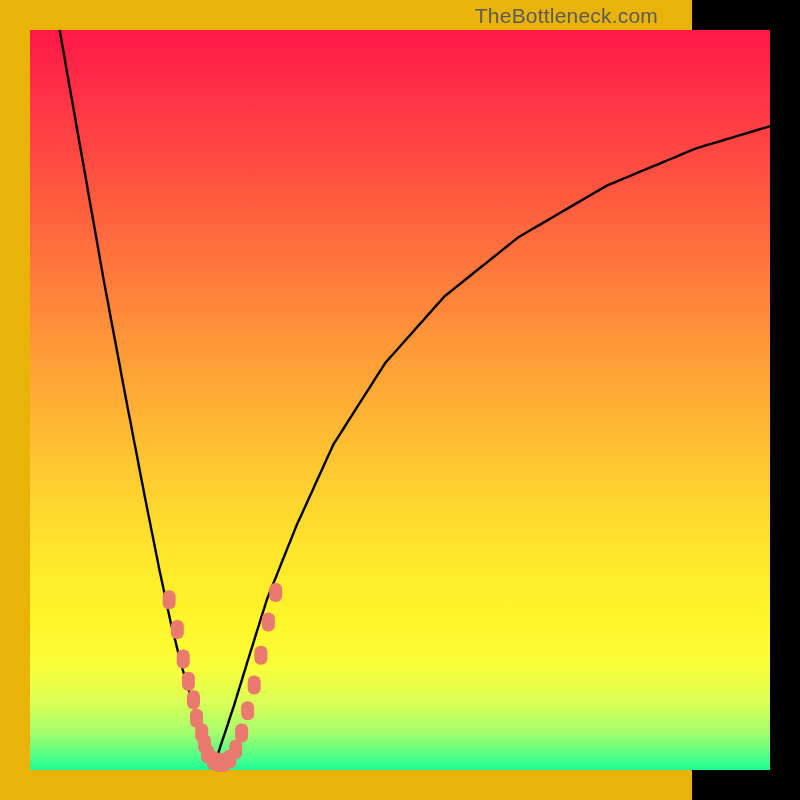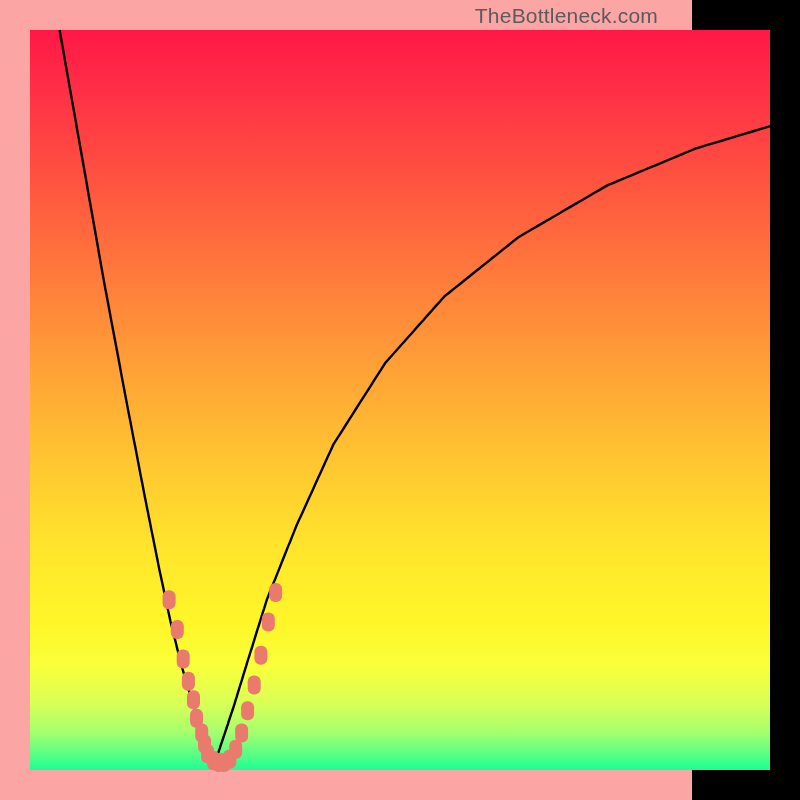--- a/index.html
+++ b/index.html
@@ -8,21 +8,21 @@
     width: 800px;
     height: 800px;
     overflow: hidden;
     background: #000;
     font-family: Arial, Helvetica, sans-serif;
   }
   .frame {
     position: relative;
     width: 692px;
     height: 800px;
-    background: #fca5a5;
+    background: #eab308;
   }
   .plot-area {
     position: absolute;
     left: 30px;
     top: 30px;
     width: 740px;
     height: 740px;
     box-sizing: border-box;
   }
   .gradient-bg {

